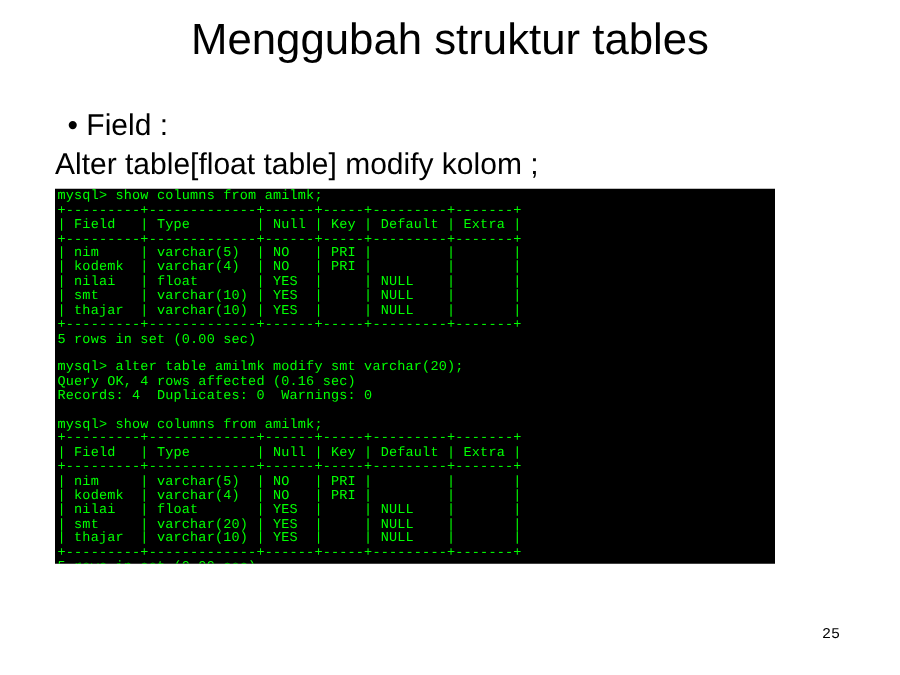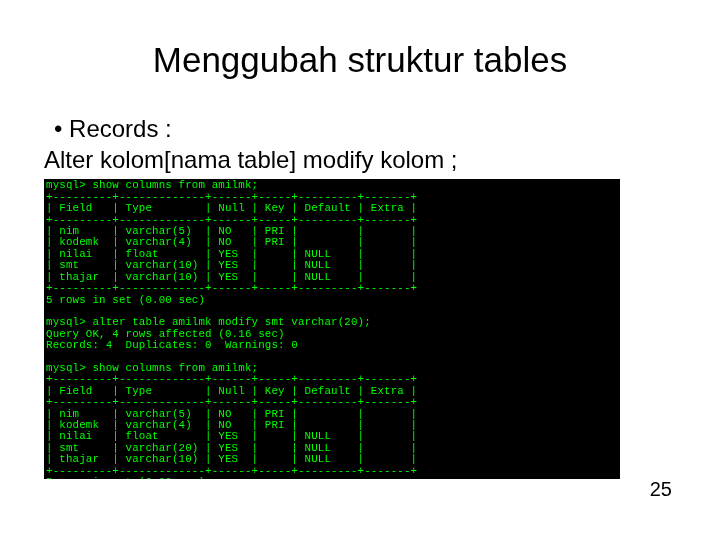--- a/index.html
+++ b/index.html
@@ -1,34 +1,34 @@
 <!DOCTYPE html>
 <html><head>
 <meta charset="utf-8">
 <style>
   * { margin: 0; padding: 0; box-sizing: border-box; }
   html, body { width: 720px; height: 540px; background: #fff; font-family: Arial, Helvetica, sans-serif; color: #000; }
-  .slide { position: relative; width: 720px; height: 540px; padding: 36px 44px 0 44px; }
+  .slide { position: relative; width: 720px; height: 540px; padding: 8px 44px 0 44px; }
   .title { font-size: 35px; font-weight: 400; text-align: center; margin-top: 4px; }
   .body { margin-top: 34px; font-size: 24px; line-height: 1.28; }
   .bullet { margin-left: 10px; }
   .bullet::before { content: "• "; }
   .syntax-line { margin-left: 0; }
   .terminal { margin-top: 4px; width: 576px; height: 300px; background: #000; color: #00ff00; font-family: "Courier New", monospace; font-size: 10.8px; line-height: 11.4px; padding: 1px 2px; white-space: pre; overflow: hidden; letter-spacing: 0.15px; }
-  .page-num { position: absolute; right: 48px; bottom: 39px; font-size: 20px; }
+  .page-num { position: absolute; right: 48px; bottom: 26px; font-size: 12px; font-family: Liberation Mono, monospace; }
 </style>
 </head>
 <body>
 
 <div class="slide">
   <h1 class="title">Menggubah struktur tables</h1>
 
   <div class="body">
-    <div class="bullet"><span>Records :</span></div>
-    <div class="syntax-line">Alter kolom[nama table] modify kolom ;</div>
+    <div class="bullet"><span>Field :</span></div>
+    <div class="syntax-line">Alter table[float table] modify kolom ;</div>
 
     <div class="terminal"><span>mysql&gt; show columns from amilmk;</span>
 <span>+---------+-------------+------+-----+---------+-------+</span>
 <span>| Field   | Type        | Null | Key | Default | Extra |</span>
 <span>+---------+-------------+------+-----+---------+-------+</span>
 <span>| nim     | varchar(5)  | NO   | PRI |         |       |</span>
 <span>| kodemk  | varchar(4)  | NO   | PRI |         |       |</span>
 <span>| nilai   | float       | YES  |     | NULL    |       |</span>
 <span>| smt     | varchar(10) | YES  |     | NULL    |       |</span>
 <span>| thajar  | varchar(10) | YES  |     | NULL    |       |</span>

